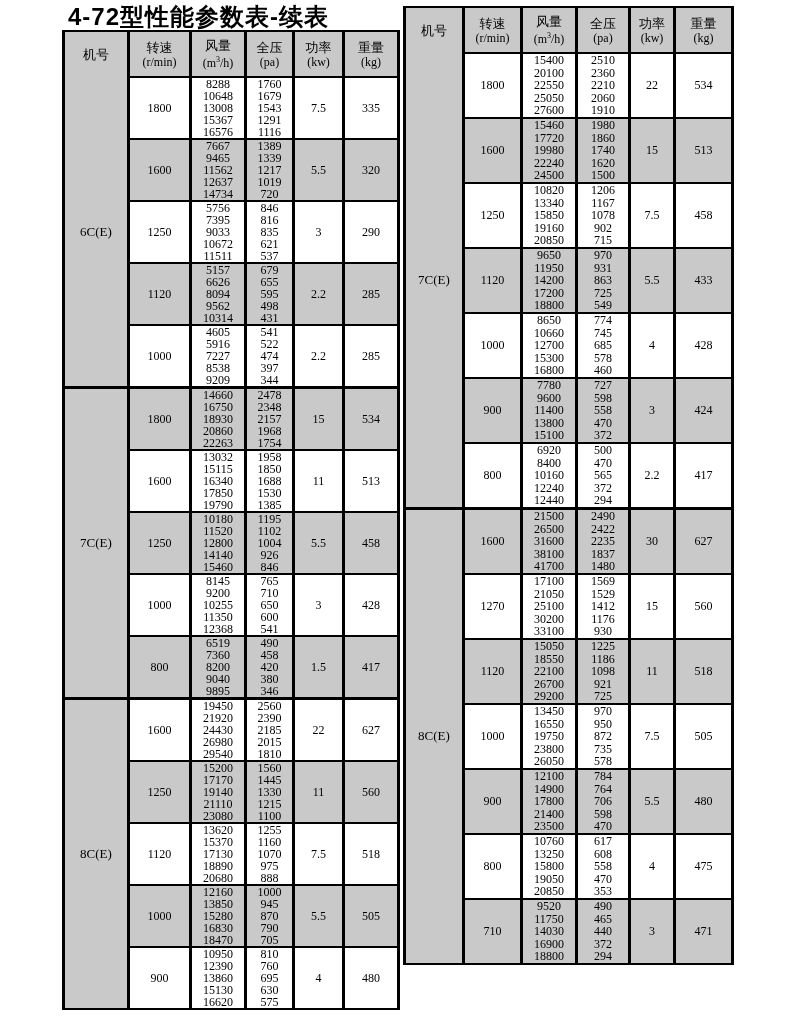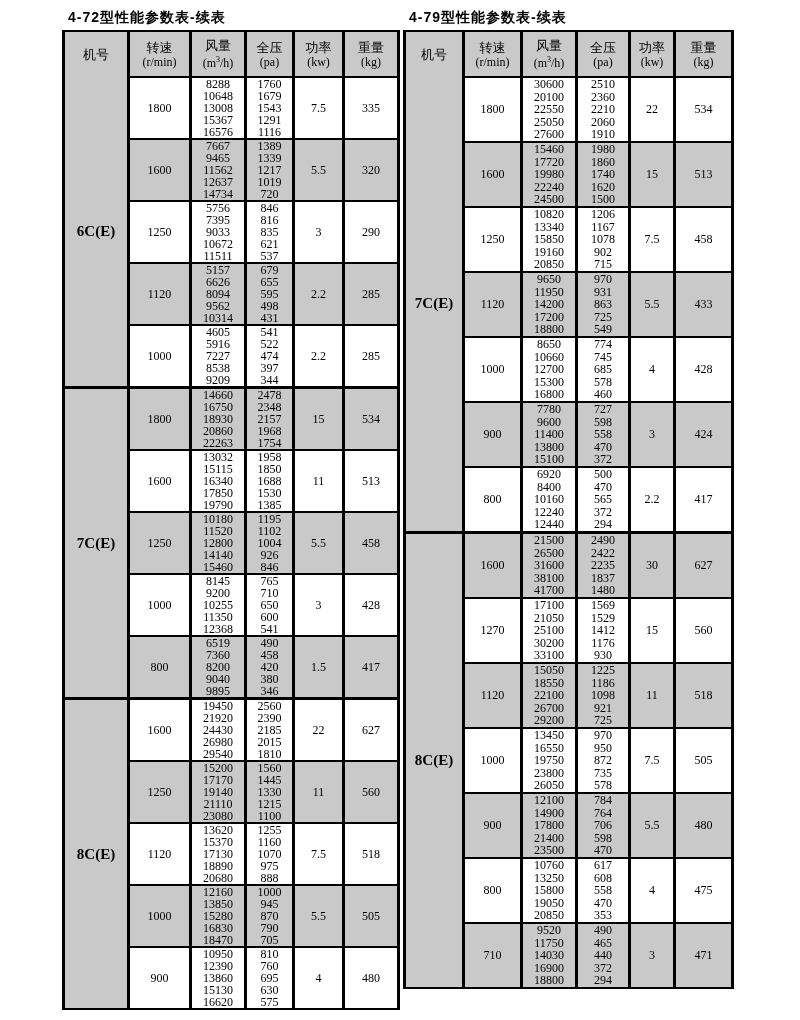--- a/index.html
+++ b/index.html
@@ -1,38 +1,38 @@
 <!DOCTYPE html>
 <html><head>
 <meta charset="utf-8">
 <style>
   html,body{margin:0;padding:0;background:#ffffff;}
   .page{position:relative;width:800px;height:1020px;background:#ffffff;overflow:hidden;
         font-family:"Liberation Serif",serif;color:#000;}
   .tbl-wrap{position:absolute;top:6px;}
   .tbl-wrap.left{left:62px;width:335px;}
   .tbl-wrap.right{left:403px;width:328px;}
-  .tbl-title{font-family:"Liberation Sans",sans-serif;font-weight:bold;font-size:14px;
+  .tbl-title{font-family:"Liberation Sans",sans-serif;font-weight:bold;font-size:24px;
              letter-spacing:1px;line-height:22px;height:22px;margin:0 0 2px 6px;white-space:nowrap;}
   table.spec{border-collapse:collapse;table-layout:fixed;border:2px solid #404040;}
   .left table.spec{width:335px;}
   .right table.spec{width:328px;}
   .spec th,.spec td{border:2px solid #000;border-left-width:3px;border-right-width:3px;
                     padding:0;text-align:center;vertical-align:middle;overflow:hidden;}
   .spec thead tr{height:46px;}
   .spec th{background:#c9c9c9;font-weight:normal;}
   .spec th .h1{font-size:13px;line-height:15px;}
   .spec th .h2{font-size:12px;line-height:14px;}
   .spec th sup{font-size:8px;}
   .spec th.jihao{border-bottom-style:hidden;}
   .left .spec tbody tr{height:61px;}
   .right .spec tbody tr{height:65px;}
   .spec td{font-size:12px;background:#ffffff;}
   .spec tr.shaded td{background:#c9c9c9;}
-  .spec td.jihao{background:#c9c9c9;font-size:15px;font-weight:bold;}
+  .spec td.jihao{background:#c9c9c9;font-size:13px;}
   .spec td.jihao.first-sec{border-top-style:hidden;}
   .spec tr.section-start td{border-top-width:3px;}
   .vals div{line-height:12px;font-size:12px;}
   .right .vals div{line-height:12.6px;}
 </style>
 </head>
 <body>
 
 <div class="page">
 
@@ -421,21 +421,20 @@
               </div>
             </td>
             <td>4</td>
             <td>480</td>
           </tr>
         </tbody>
     </table>
   </div>
 
   <div class="tbl-wrap right" id="t1">
-    <div class="tbl-title">4-79型性能参数表-续表</div>
     <table class="spec">
       <colgroup>
         <col style="width:59px">
           <col style="width:58px">
           <col style="width:55px">
         <col style="width:53px">
           <col style="width:45px">
           <col style="width:58px">
       </colgroup>
       <thead>
@@ -464,21 +463,21 @@
               <div class="h2">(kg)</div>
             </th>
           </tr>
         </thead>
       <tbody>
           <tr class="plain">
             <td class="jihao first-sec" rowspan="7">7C(E)</td>
             <td>1800</td>
             <td>
               <div class="vals">
-                <div>30600</div>
+                <div>15400</div>
                 <div>20100</div>
                 <div>22550</div>
                 <div>25050</div>
                 <div>27600</div>
               </div>
             </td>
             <td>
               <div class="vals">
                 <div>2510</div>
                 <div>2360</div>

